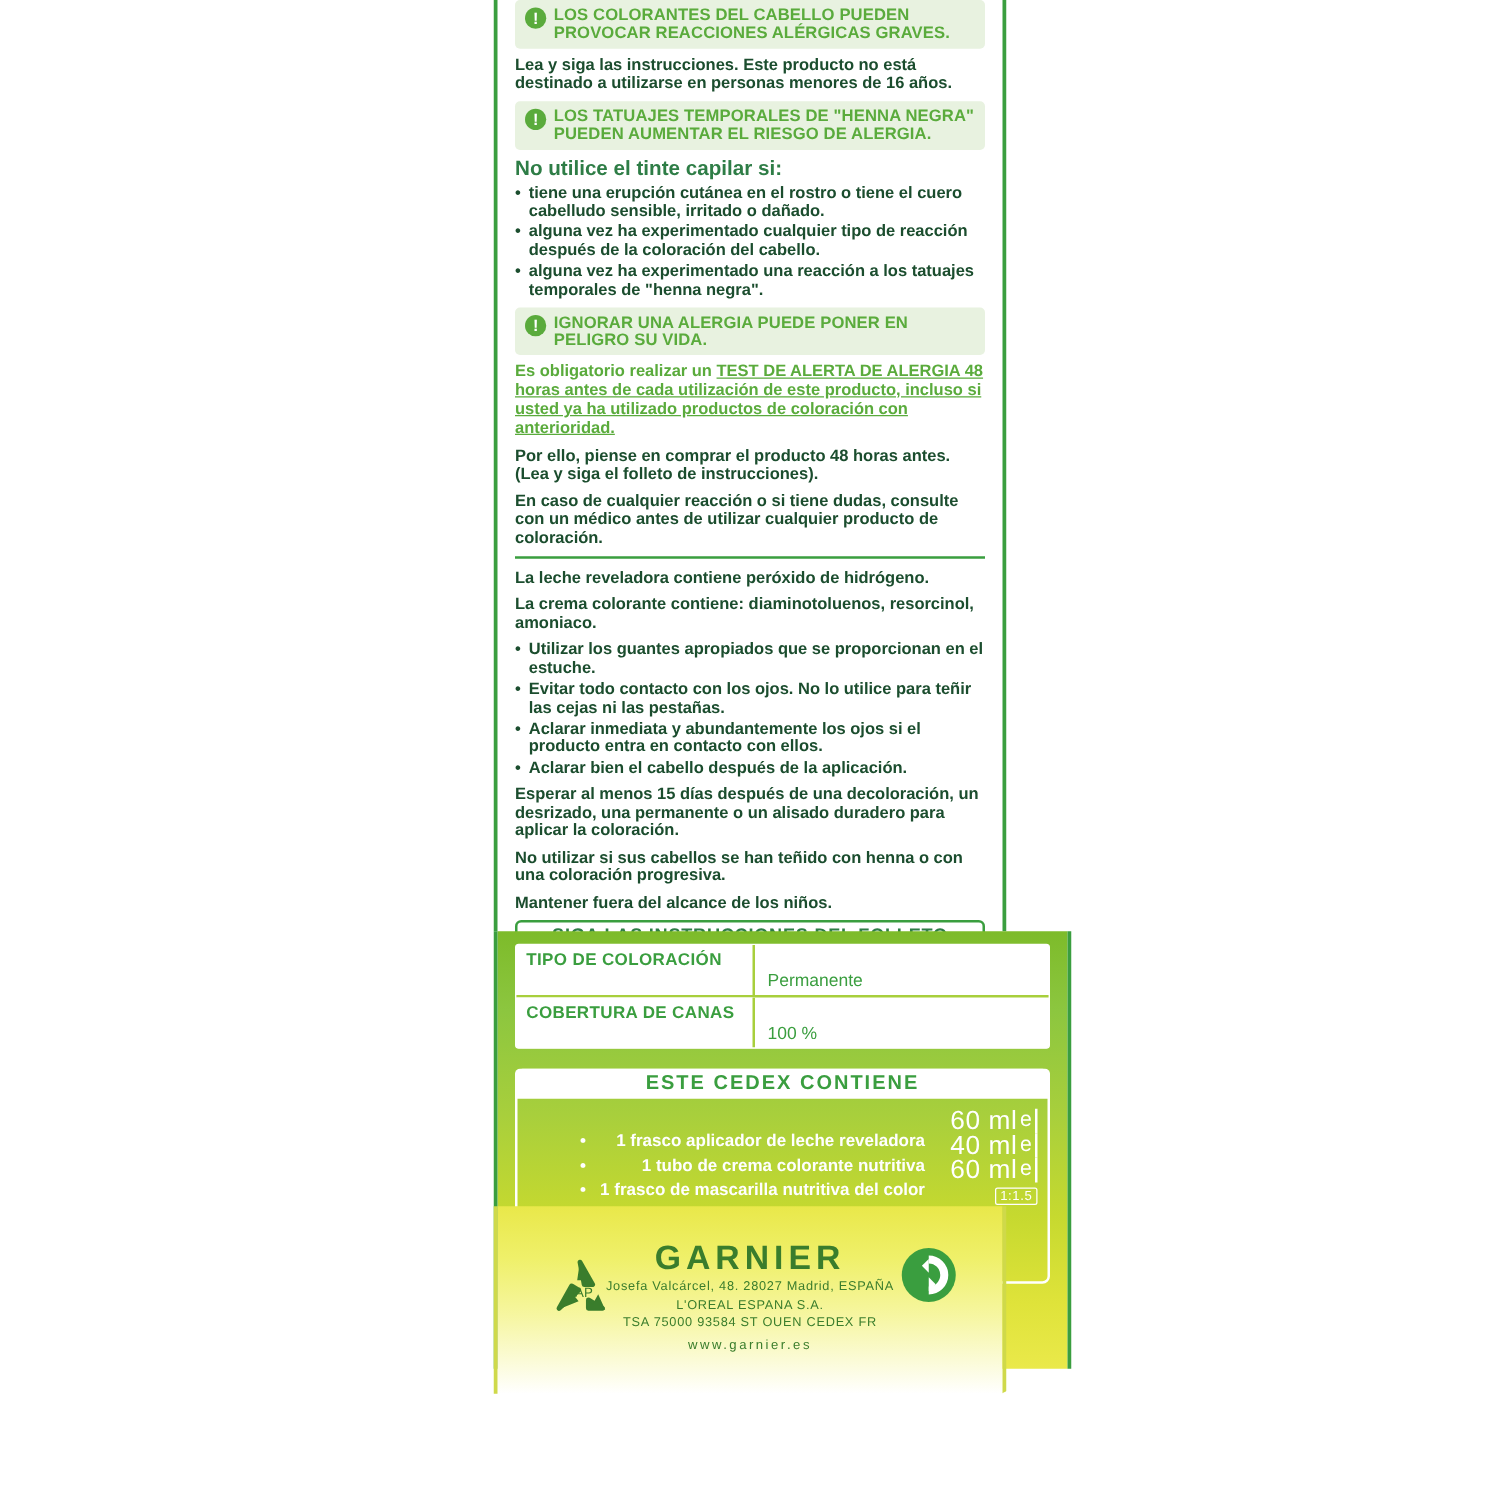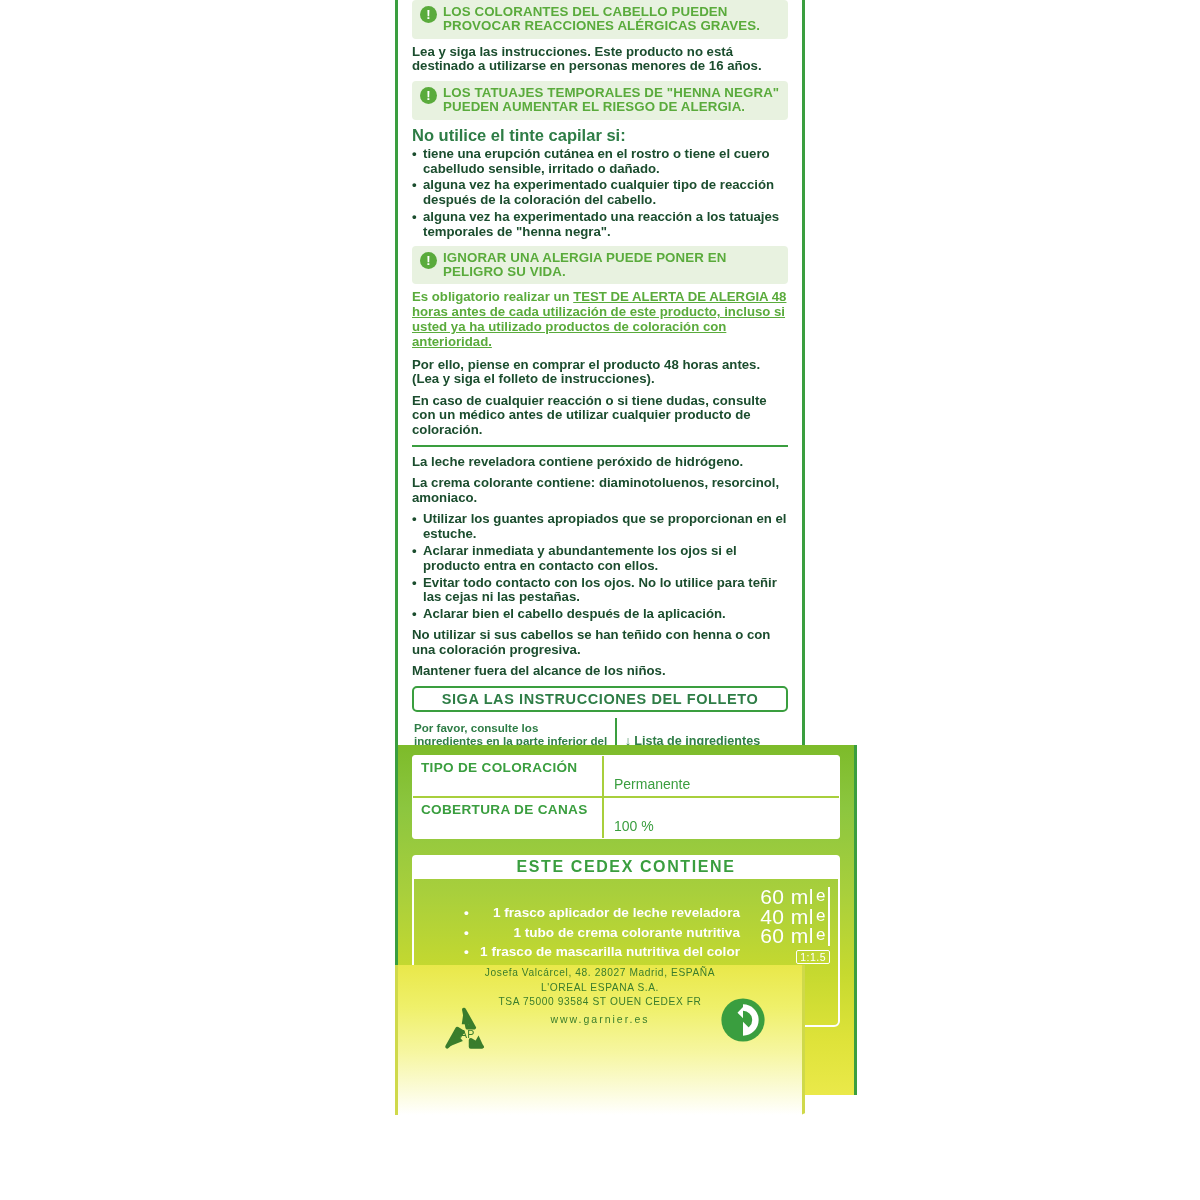--- a/index.html
+++ b/index.html
@@ -195,25 +195,26 @@
     <p class="para">Por ello, piense en comprar el producto 48 horas antes. (Lea y siga el folleto de instrucciones).</p>
     <p class="para">En caso de cualquier reacción o si tiene dudas, consulte con un médico antes de utilizar cualquier producto de coloración.</p>
 
     <div class="rule"></div>
 
     <p class="para"><span class="ingr-bold">La leche reveladora contiene</span><span> peróxido de hidrógeno.</span></p>
     <p class="para"><span class="ingr-bold">La crema colorante contiene:</span><span> diaminotoluenos, resorcinol, amoniaco.</span></p>
 
     <ul class="bul">
       <li>Utilizar los guantes apropiados que se proporcionan en el estuche.</li>
+      <li>Evitar todo contacto con los ojos. No lo utilice para teñir las cejas ni las pestañas.</li>
       <li>Aclarar inmediata y abundantemente los ojos si el producto entra en contacto con ellos.</li>
-      <li>Evitar todo contacto con los ojos. No lo utilice para teñir las cejas ni las pestañas.</li>
       <li>Aclarar bien el cabello después de la aplicación.</li>
     </ul>
 
+    <p class="para">Esperar al menos 15 días después de una decoloración, un desrizado, una permanente o un alisado duradero para aplicar la coloración.</p>
     <p class="para">No utilizar si sus cabellos se han teñido con henna o con una coloración progresiva.</p>
     <p class="para">Mantener fuera del alcance de los niños.</p>
 
     <div class="folleto-bar">SIGA LAS INSTRUCCIONES DEL FOLLETO</div>
 
     <div class="two-col">
       <div class="left">Por favor, consulte los ingredientes en la parte inferior del estuche.</div>
       <div class="right">
         <span class="arrow-dn">↓</span>
         <span>Lista de ingredientes</span>
@@ -247,20 +248,21 @@
           <div class="vol"><span>60 ml</span><span class="e">e</span></div>
           <div class="vol"><span>40 ml</span><span class="e">e</span></div>
           <div class="vol"><span>60 ml</span><span class="e">e</span></div>
           <span class="ratio">1:1.5</span>
         </div>
       </div>
     </div>
   </div>
 
   <div class="brand-block">
+    <div class="garnier">GARNIER</div>
     <div class="addr">Josefa Valcárcel, 48. 28027 Madrid, ESPAÑA</div>
     <div class="addr">L'OREAL ESPANA S.A.</div>
     <div class="addr">TSA 75000 93584 ST OUEN CEDEX FR</div>
     <div class="web">www.garnier.es</div>
 
     <svg class="pap" viewBox="0 0 100 100">
       <g fill="none" stroke="#3a7d2c" stroke-width="7" stroke-linejoin="round">
         <path d="M50 12 L68 44 L56 44 L56 44 Z"></path>
         <path d="M20 78 L38 46 L48 52 Z"></path>
         <path d="M82 78 L62 78 L62 66 Z"></path>

